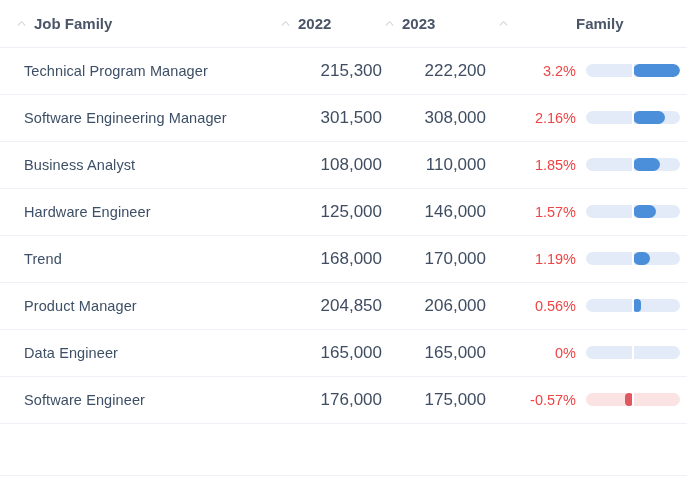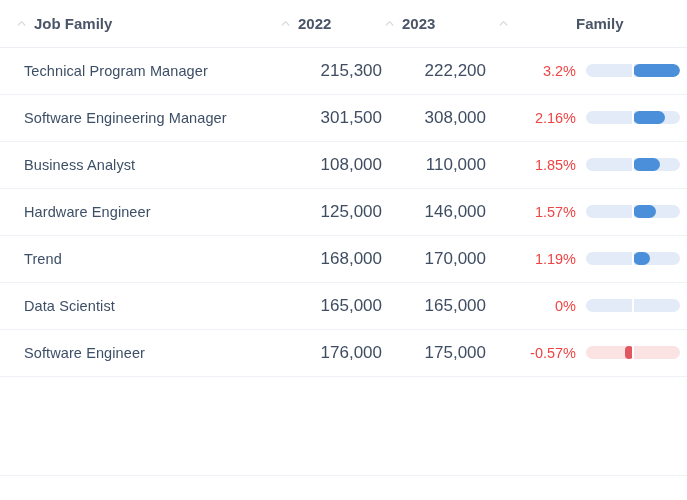--- a/index.html
+++ b/index.html
@@ -279,21 +279,33 @@
           <td class="cell-num">170,000</td>
           <td class="cell-pct">1.19%</td>
           <td class="cell-trend">
             <div class="trend-bar pos">
               <div class="trend-fill pos" style="width: 17.48px;"></div>
               <div class="trend-center-gap"></div>
             </div>
           </td>
         </tr>
         <tr class="data-row">
-          <td class="cell-job">Data Scientist</td>
+          <td class="cell-job">Product Manager</td>
+          <td class="cell-num">204,850</td>
+          <td class="cell-num">206,000</td>
+          <td class="cell-pct">0.56%</td>
+          <td class="cell-trend">
+            <div class="trend-bar pos">
+              <div class="trend-fill pos" style="width: 8.23px;"></div>
+              <div class="trend-center-gap"></div>
+            </div>
+          </td>
+        </tr>
+        <tr class="data-row">
+          <td class="cell-job">Data Engineer</td>
           <td class="cell-num">165,000</td>
           <td class="cell-num">165,000</td>
           <td class="cell-pct">0%</td>
           <td class="cell-trend">
             <div class="trend-bar zero">
               <div class="trend-center-gap"></div>
             </div>
           </td>
         </tr>
         <tr class="data-row">

